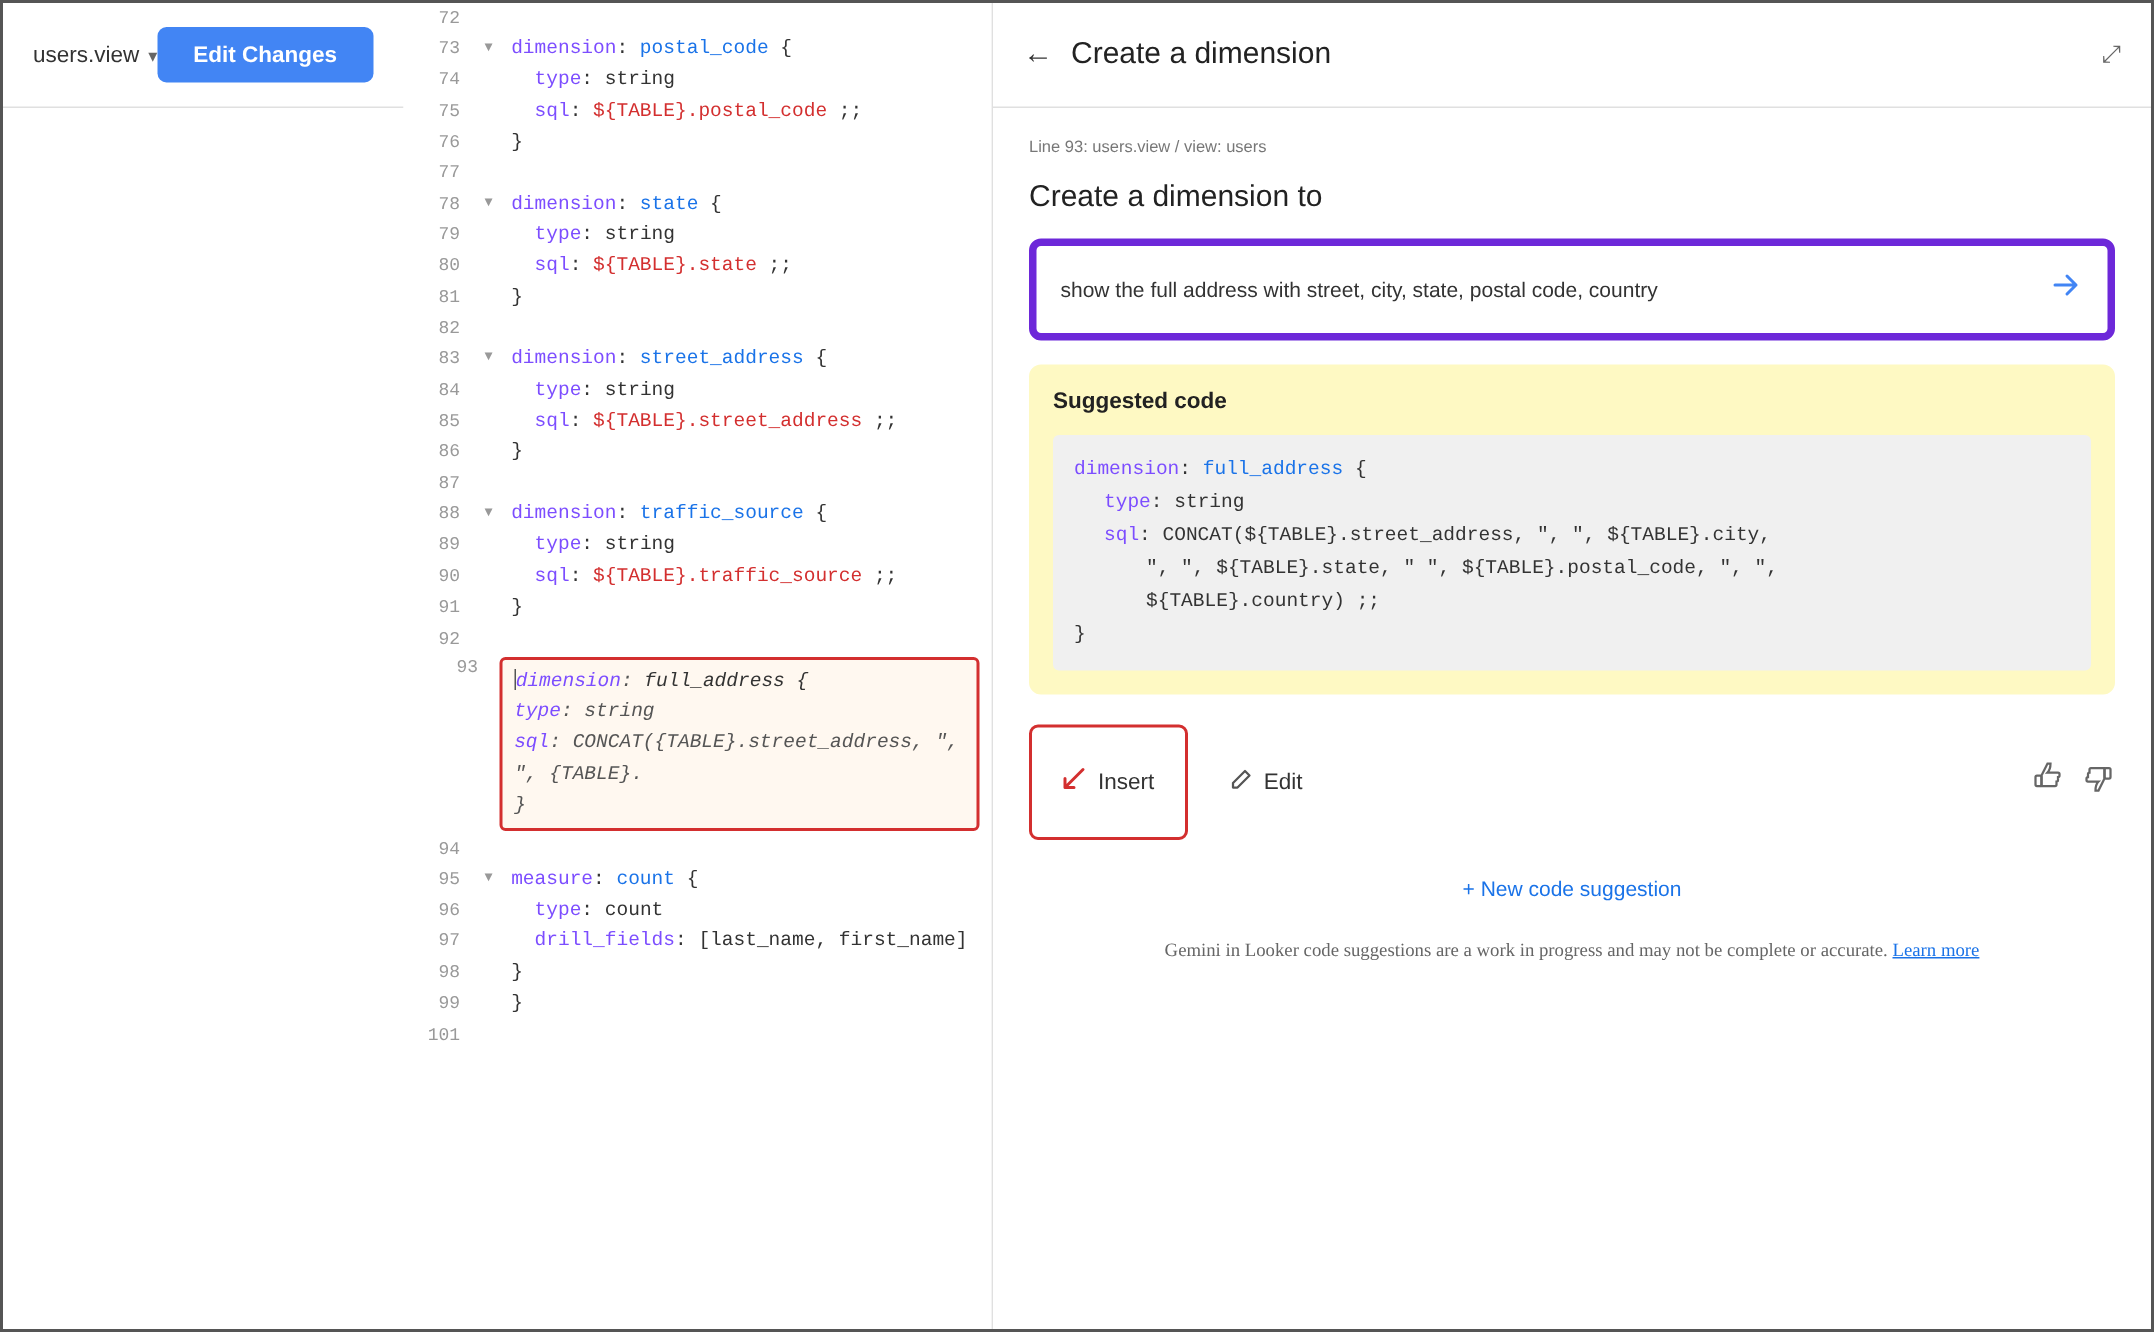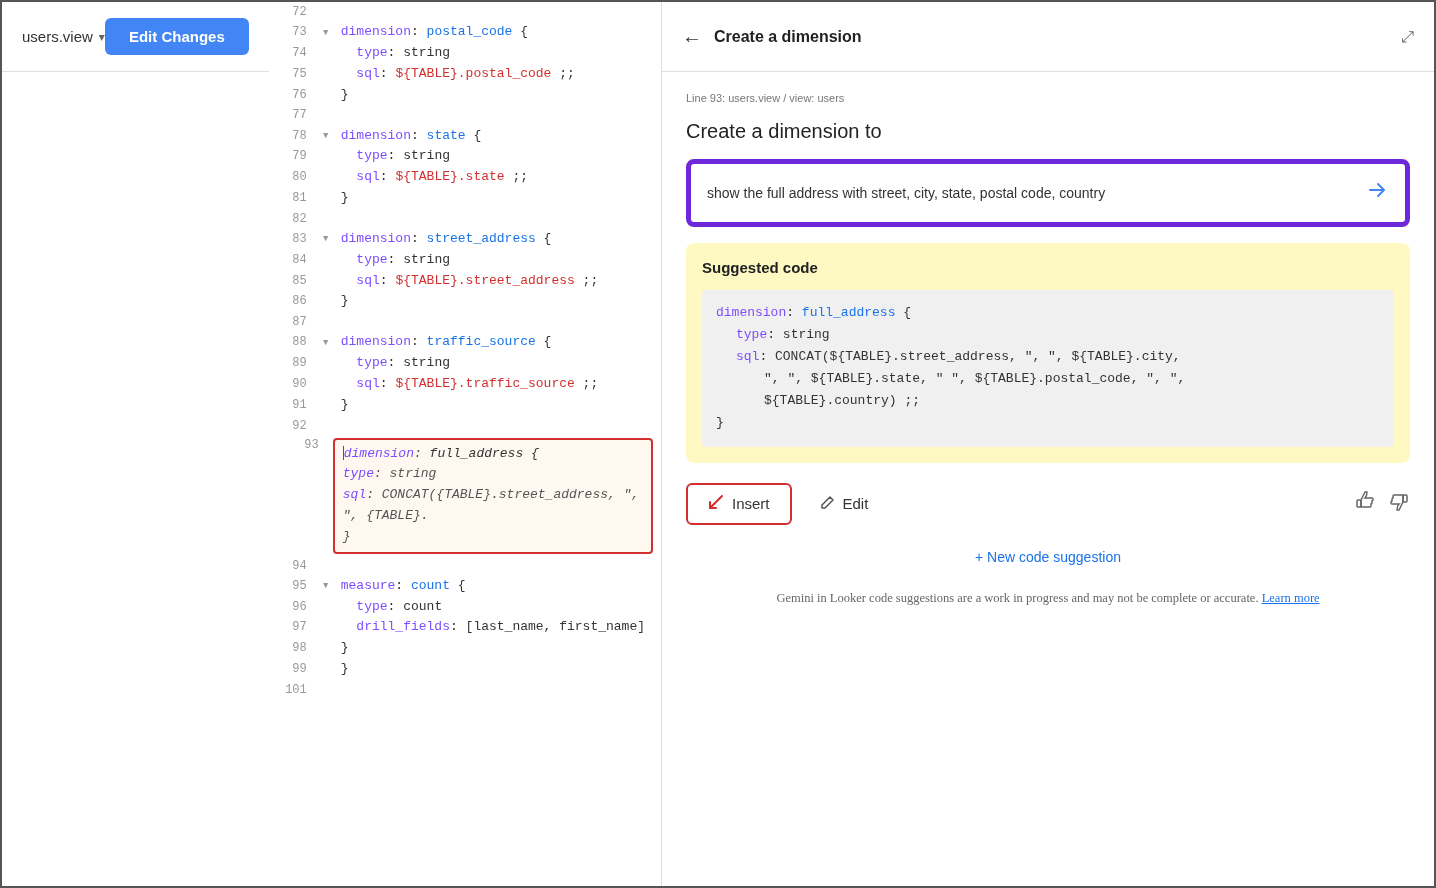--- a/index.html
+++ b/index.html
@@ -134,22 +134,22 @@
       display: flex;
       align-items: center;
       gap: 12px;
     }
     .back-arrow {
       font-size: 20px;
       color: #333;
       cursor: pointer;
     }
     .panel-title {
-      font-size: 16px;
-      font-weight: 700;
+      font-size: 20px;
+      font-weight: 400;
       color: #222;
     }
     .expand-icon {
       color: #666;
       font-size: 16px;
       cursor: pointer;
     }
     .right-content {
       padding: 20px 24px;
       display: flex;
@@ -210,21 +210,21 @@
       align-items: center;
       gap: 16px;
       margin-top: 4px;
     }
     .insert-button {
       display: flex;
       align-items: center;
       gap: 8px;
       border: 2px solid #d32f2f;
       border-radius: 6px;
-      padding: 9px 20px;
+      padding: 26px 20px;
       background: #fff;
       cursor: pointer;
       font-size: 15px;
       font-weight: 500;
       color: #333;
     }
     .insert-icon {
       color: #d32f2f;
       font-size: 16px;
     }

